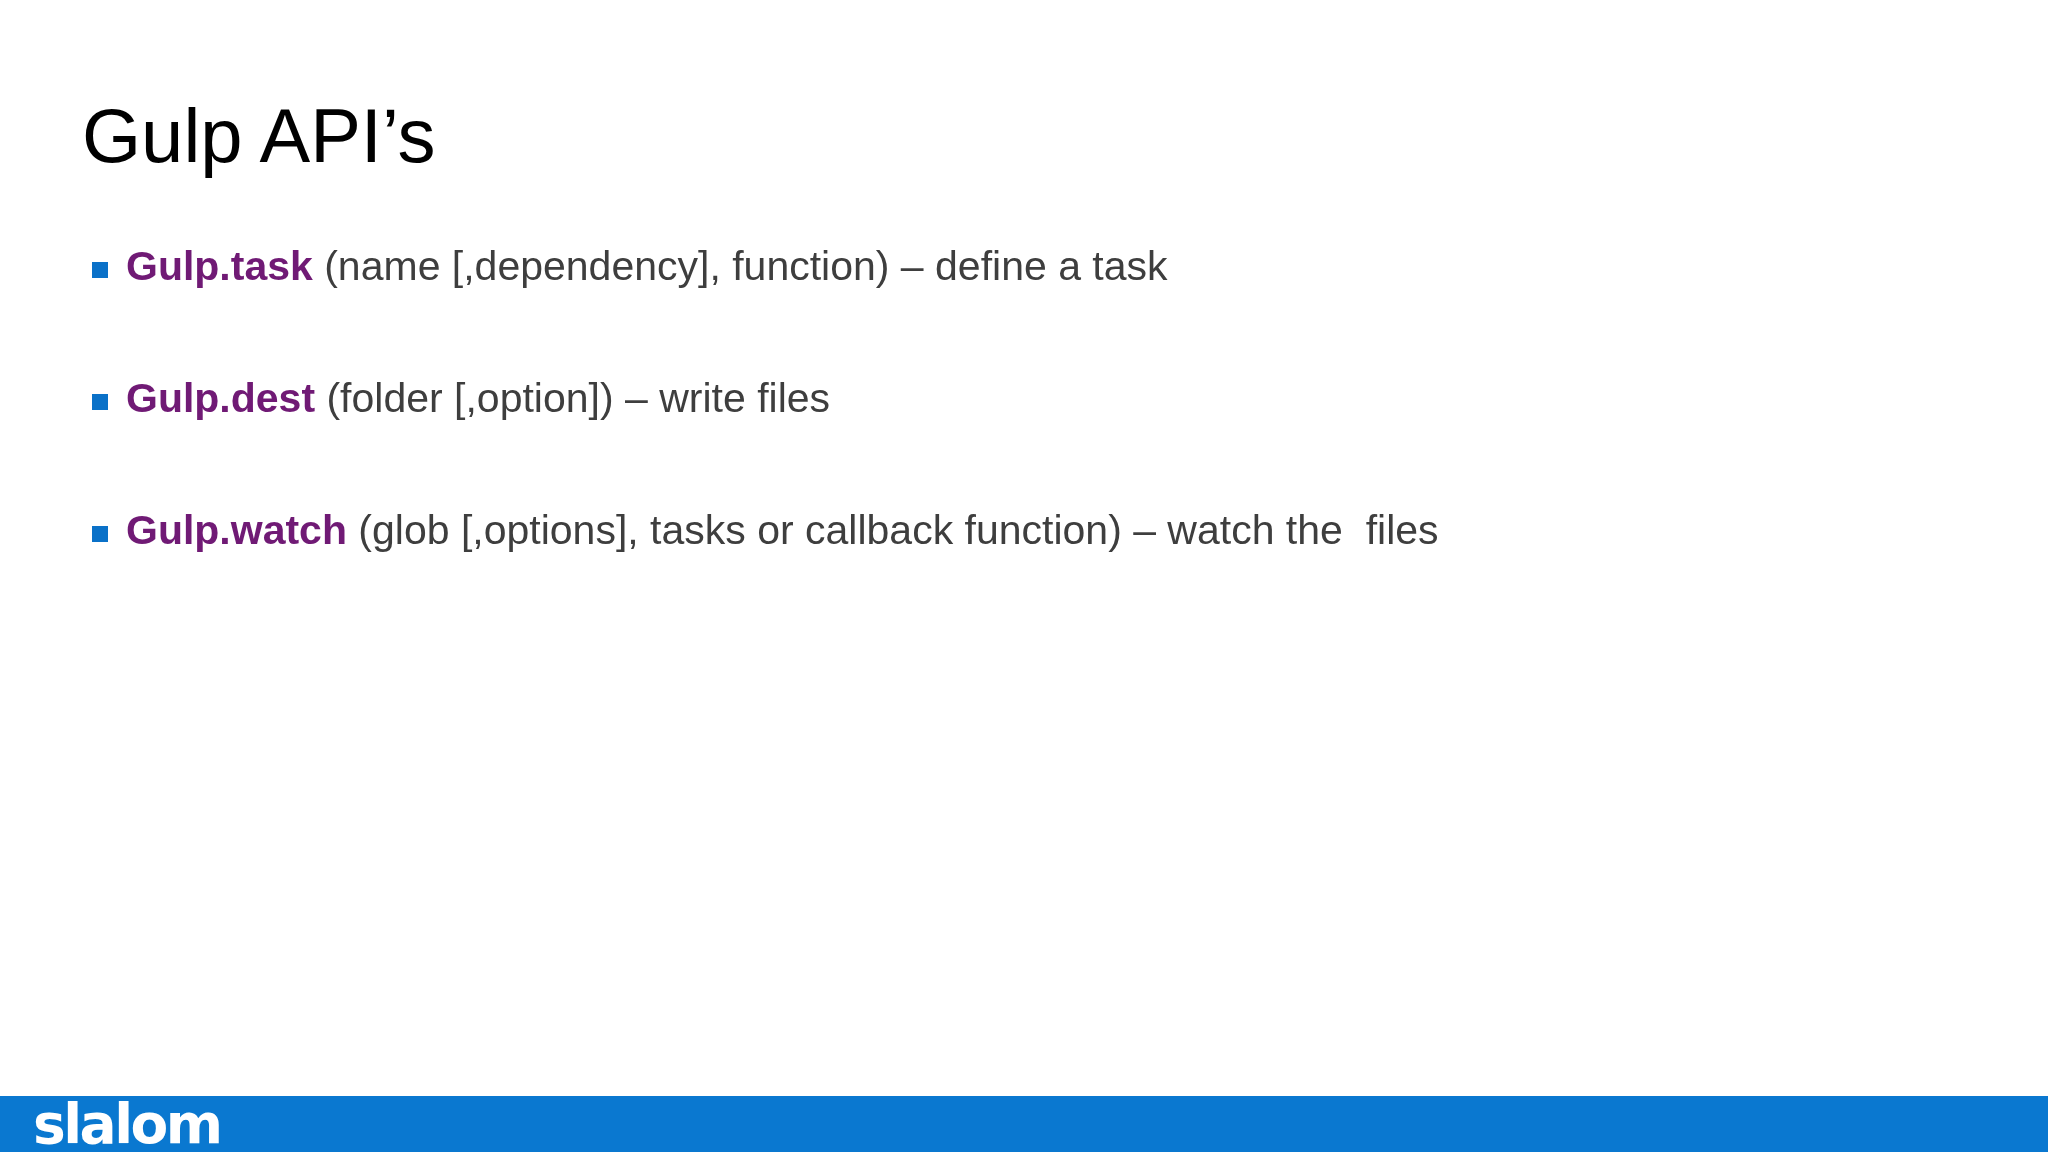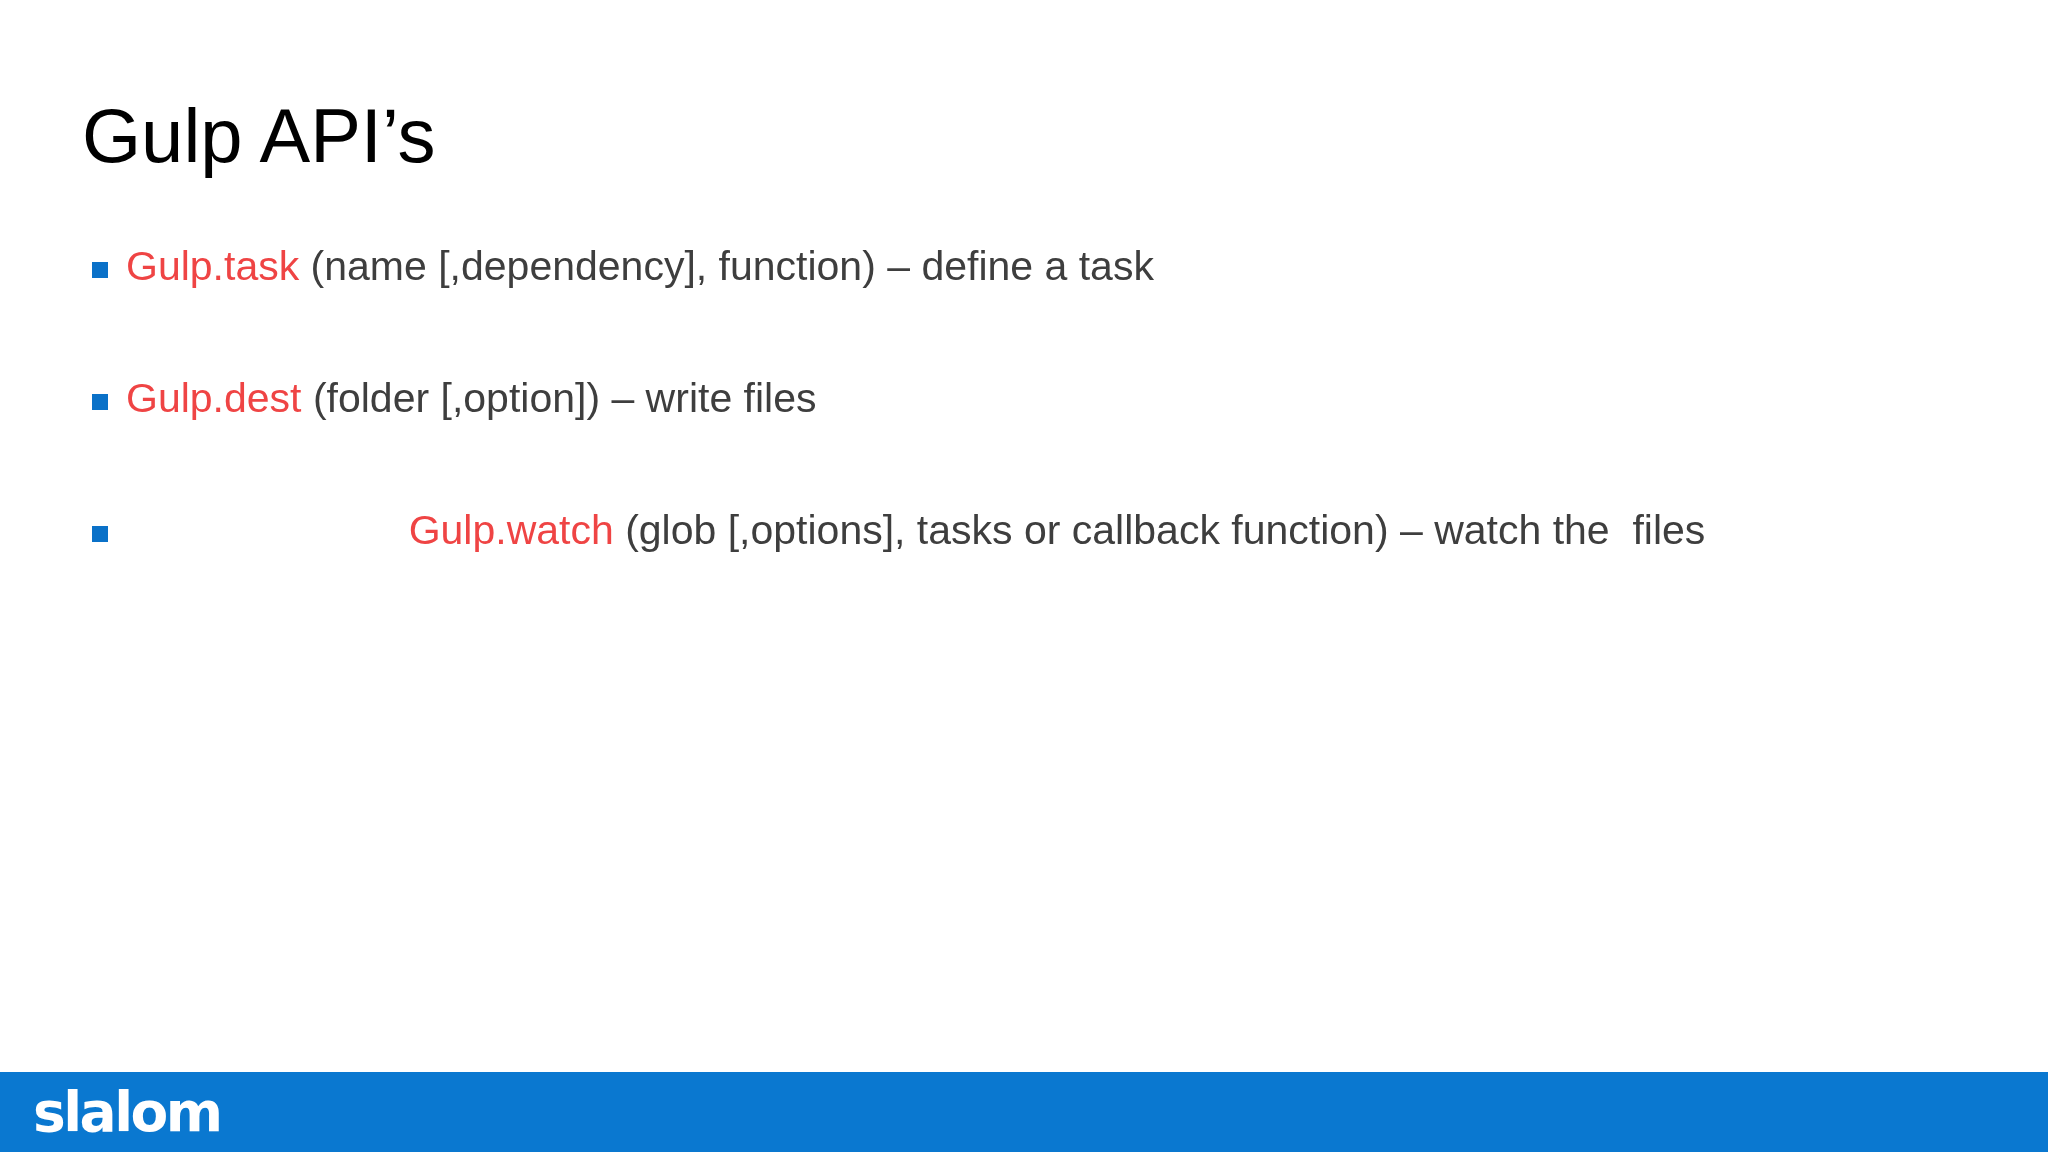--- a/index.html
+++ b/index.html
@@ -48,21 +48,20 @@
   .bullet-row {
     position: relative;
     display: block;
     min-height: 56px;
     margin: 0 0 76px 0;
     padding: 0 0 0 38px;
   }
 
   .bullet-row:last-child {
     margin-bottom: 7px;
-    text-align: center;
   }
 
   .bullet-marker {
     position: absolute;
     left: 4px;
     top: 24px;
     width: 16px;
     height: 16px;
     background: #0A71C8;
     display: block;
@@ -73,31 +72,31 @@
     font-family: "Liberation Sans", sans-serif;
     font-size: 41px;
     line-height: 56px;
     font-weight: 400;
     color: #3E3E3E;
     white-space: pre-wrap;
     letter-spacing: 0px;
   }
 
   .bullet-text .api-name {
-    font-weight: 400;
-    color: #ef4444;
+    font-weight: 700;
+    color: #701a75;
   }
 
   
   .footer-bar {
     position: absolute;
     left: 0;
     right: 0;
     bottom: 0;
-    height: 80px;
+    height: 56px;
     background: #0A78D0;
   }
 
   .footer-logo {
     position: absolute;
     left: 33px;
     top: 50%;
     transform: translateY(-50%);
     font-family: "DejaVu Sans", sans-serif;
     font-size: 55px;

